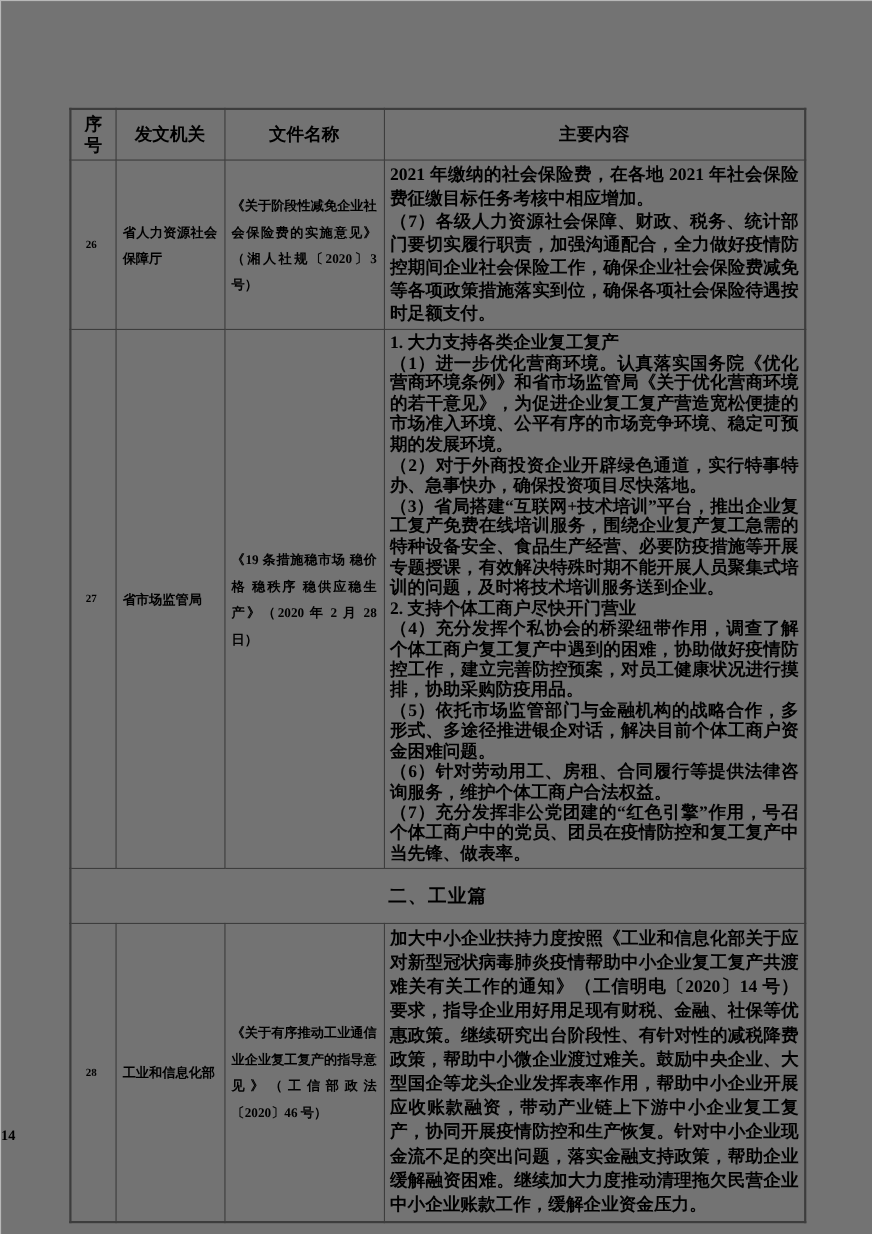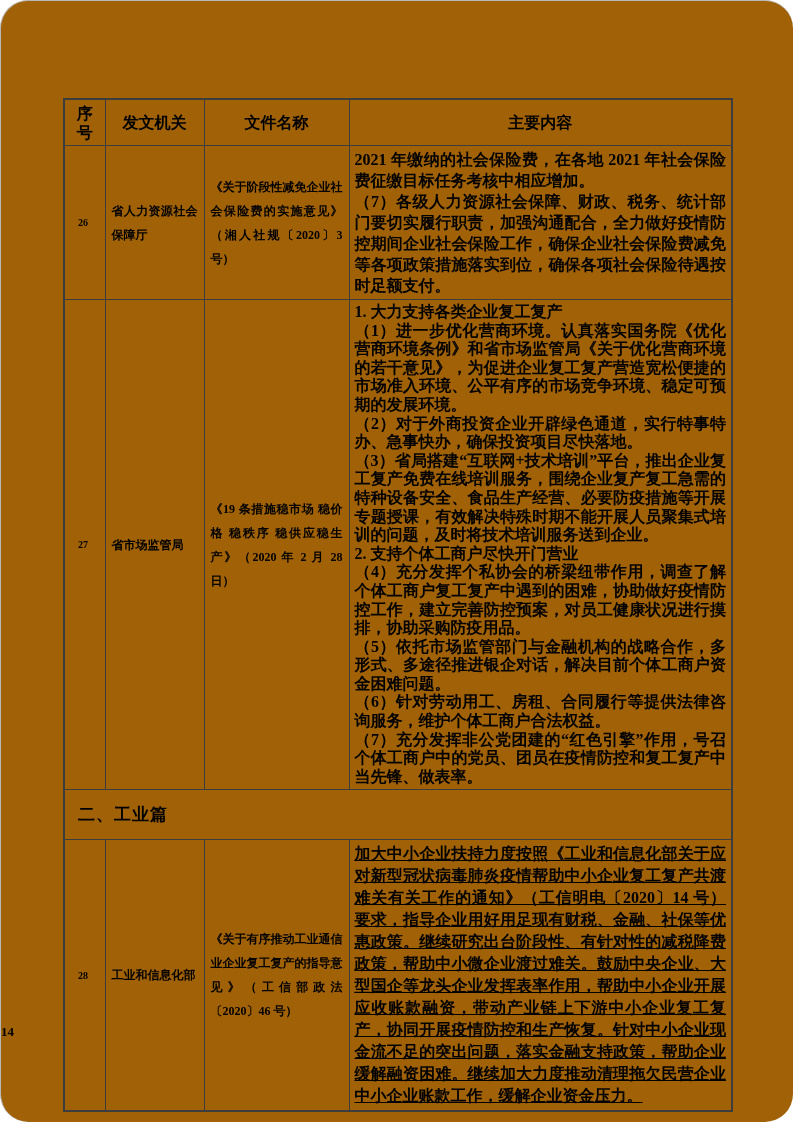--- a/index.html
+++ b/index.html
@@ -4,28 +4,27 @@
 <style>
   html, body {
     margin: 0;
     padding: 0;
     background: #ffffff;
   }
   .page {
     position: relative;
     width: 793px;
     height: 1122px;
-    background: #a16207;
+    background: #737373;
     box-sizing: border-box;
     border-top: 1px solid #b8b8b8;
     border-left: 1px solid #b8b8b8;
     overflow: hidden;
     font-family: "Liberation Serif", "DejaVu Serif", serif;
     color: #000000;
-    border-radius: 28px;
   }
   table.doc-table {
     position: absolute;
     left: 62px;
     top: 97px;
     width: 668px;
     border-collapse: collapse;
     table-layout: fixed;
     border: 2px solid #3d3d3d;
   }
@@ -61,23 +60,23 @@
   td.cell-content {
     font-size: 16px;
     text-align: justify;
     padding: 3px 5px;
     vertical-align: middle;
     margin-top: 44px;
   }
   td.cell-content p { margin: 0; }
   tr.r-26 td.cell-content { line-height: 21px; vertical-align: top; }
   tr.r-27 td.cell-content { line-height: 18.6px; vertical-align: top; }
-  tr.r-28 td.cell-content { line-height: 22px; text-decoration: underline; }
+  tr.r-28 td.cell-content { line-height: 22px; }
   td.cell-section {
-    text-align: left;
+    text-align: center;
     font-size: 17px;
     font-weight: bold;
     letter-spacing: 1px;
   }
   .page-number {
     position: absolute;
     top: 1023px;
     left: 0;
     width: 100%;
     text-align: left;

